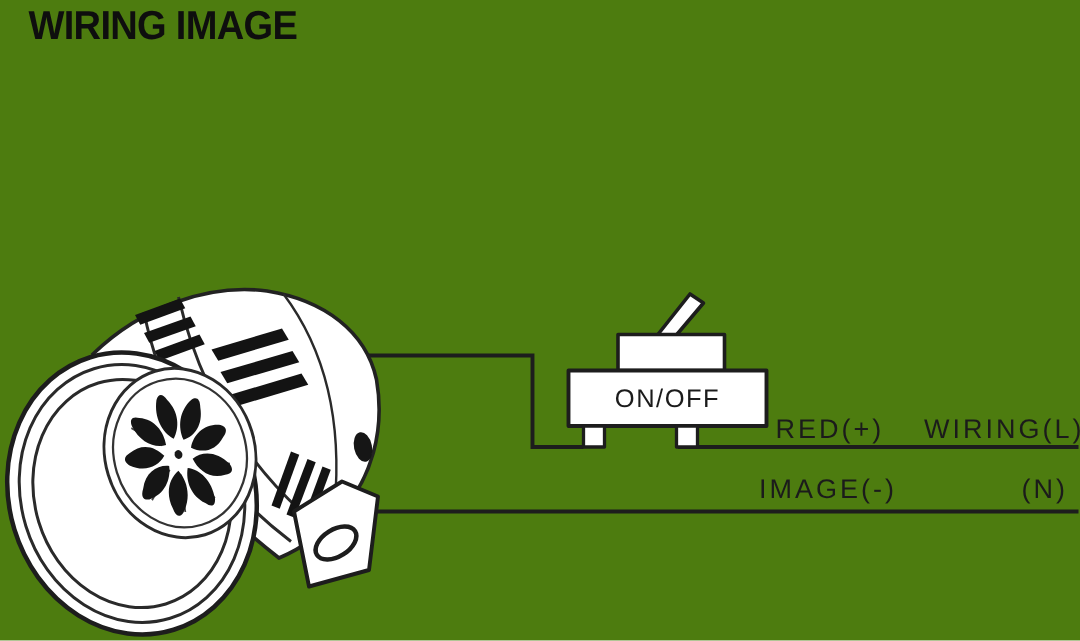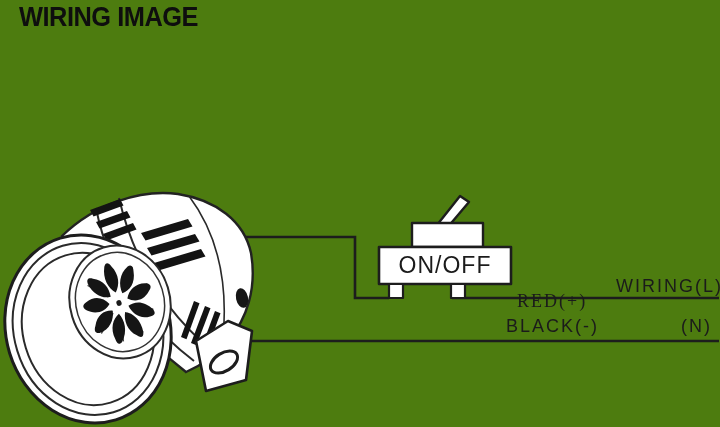--- a/index.html
+++ b/index.html
@@ -10,27 +10,27 @@
   .title{
     position:absolute;left:19px;top:2px;
     font-size:27px;font-weight:bold;letter-spacing:-0.5px;
     transform:scaleX(0.94);transform-origin:left top;
     color:#0e0e0e;white-space:nowrap;
   }
   .svg-layer{position:absolute;left:0;top:0;}
   .onoff{
     position:absolute;left:379px;top:247px;width:132px;height:37px;
     display:flex;align-items:center;justify-content:center;
-    font-size:23px;letter-spacing:1px;color:#1b1b1b;white-space:nowrap;
+    font-size:17px;letter-spacing:1px;color:#1b1b1b;white-space:nowrap;
   }
   .wire-label{
     position:absolute;font-size:18px;letter-spacing:2px;
     color:#1b1b1b;white-space:nowrap;line-height:1;
   }
-  .lbl-red{left:517px;top:292px;font-family:Liberation Serif, serif;}
+  .lbl-red{left:517px;top:277px;}
   .lbl-black-l{left:616px;top:277px;}
   .lbl-black-m{left:506px;top:317px;}
   .lbl-n{left:681px;top:317px;}
 </style>
 </head>
 <body>
 
 <div class="stage">
 
   <div class="title">WIRING IMAGE</div>
@@ -118,16 +118,16 @@
         </g>
         <circle cx="0" cy="0" r="3" fill="#1a1a1a"></circle>
       </g>
     </g>
   </svg>
 
   <div class="onoff">ON/OFF</div>
 
   <div class="wire-label lbl-red">RED(+)</div>
   <div class="wire-label lbl-black-l">WIRING(L)</div>
-  <div class="wire-label lbl-black-m">BLACK(-)</div>
+  <div class="wire-label lbl-black-m">IMAGE(-)</div>
   <div class="wire-label lbl-n">(N)</div>
 
 </div>
 
 </body></html>

